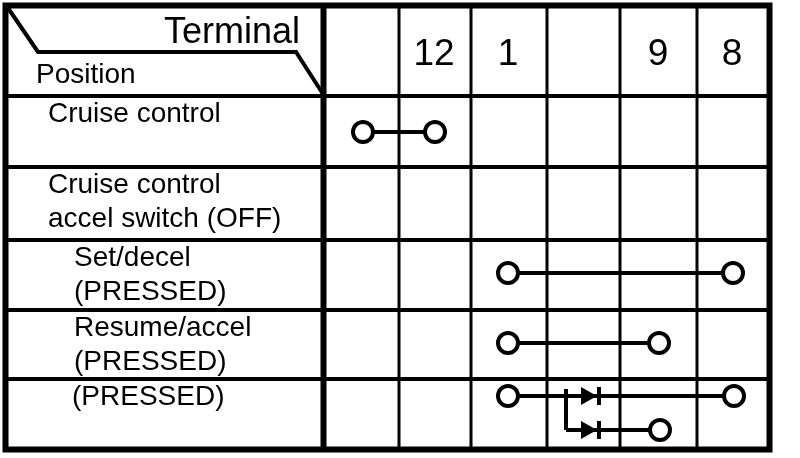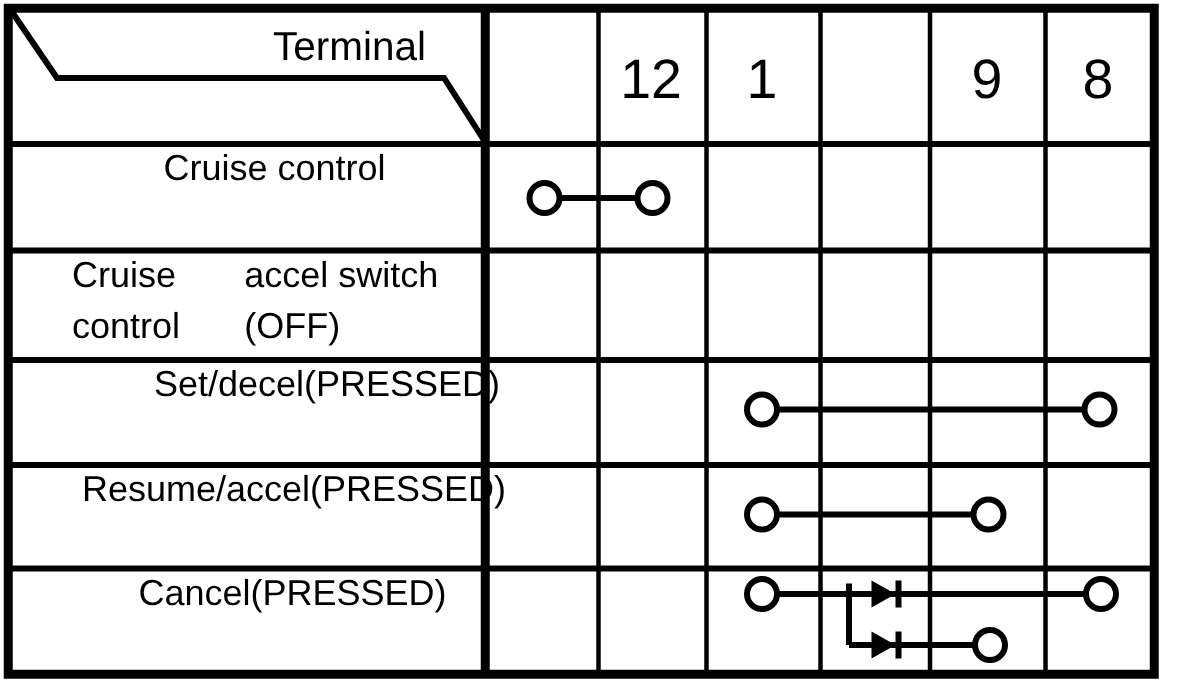--- a/index.html
+++ b/index.html
@@ -8,39 +8,39 @@
     width: 800px;
     height: 458px;
     background: #ffffff;
     font-family: "Liberation Sans", sans-serif;
     color: #000000;
     overflow: hidden;
   }
   .layer-svg { position: absolute; left: 0; top: 0; }
   .txt { position: absolute; white-space: nowrap; }
   .corner-terminal {
-    top: 14px; left: 128px; width: 156px;
+    top: 14px; left: 144px; width: 156px;
     text-align: right;
-    font-size: 27px; line-height: 34px;
+    font-size: 36px; line-height: 34px;
   }
   .corner-position {
     top: 57px; left: 36px;
     font-size: 28px; line-height: 34px;
   }
   .tnum {
     position: absolute;
     top: 8px; height: 88px;
     display: flex; align-items: center; justify-content: center;
     font-size: 37px; line-height: 1;
   }
   .rowlabel {
     position: absolute;
     left: 0; width: 318px;
-    display: flex; flex-direction: row; justify-content: center;
-    font-size: 24px; line-height: 34px;
+    display: flex; flex-direction: column; 
+    font-size: 28px; line-height: 34px;
     box-sizing: border-box;
   }
   .rowlabel span { display: block; }
 </style>
 </head>
 <body>
 
 <div class="screen">
 
   <svg class="layer-svg" width="800" height="458" viewBox="0 0 800 458">
@@ -84,40 +84,40 @@
 
     <polygon points="581,421 581,439 597,430" fill="#000"></polygon>
     <line x1="599" y1="421" x2="599" y2="439" stroke="#000" stroke-width="4"></line>
 
     <circle cx="508" cy="396" r="10" fill="#fff" stroke="#000" stroke-width="4"></circle>
     <circle cx="734" cy="396" r="10" fill="#fff" stroke="#000" stroke-width="4"></circle>
     <circle cx="660" cy="430" r="10" fill="#fff" stroke="#000" stroke-width="4"></circle>
   </svg>
 
   <div class="txt corner-terminal">Terminal</div>
+  <div class="txt corner-position">Position</div>
 
   <div class="tnum" style="left:398px;width:72px;">12</div>
   <div class="tnum" style="left:470px;width:76px;">1</div>
   <div class="tnum" style="left:546px;width:74px;"></div>
   <div class="tnum" style="left:620px;width:76px;">9</div>
   <div class="tnum" style="left:696px;width:72px;">8</div>
 
   <div class="rowlabel" style="top:96px;height:71px;padding-left:48px;">
     <span>Cruise control</span>
   </div>
   <div class="rowlabel" style="top:167px;height:73px;padding-left:48px;">
     <span>Cruise control</span>
     <span>accel switch (OFF)</span>
   </div>
-  <div class="rowlabel" style="top:240px;height:70px;padding-left:118px;">
+  <div class="rowlabel" style="top:240px;height:70px;padding-left:74px;">
     <span>Set/decel</span>
     <span>(PRESSED)</span>
   </div>
   <div class="rowlabel" style="top:310px;height:69px;padding-left:74px;">
     <span>Resume/accel</span>
     <span>(PRESSED)</span>
   </div>
   <div class="rowlabel" style="top:379px;height:70px;padding-left:72px;">
-    <span>Cancel</span>
     <span>(PRESSED)</span>
   </div>
 
 </div>
 
 </body></html>

